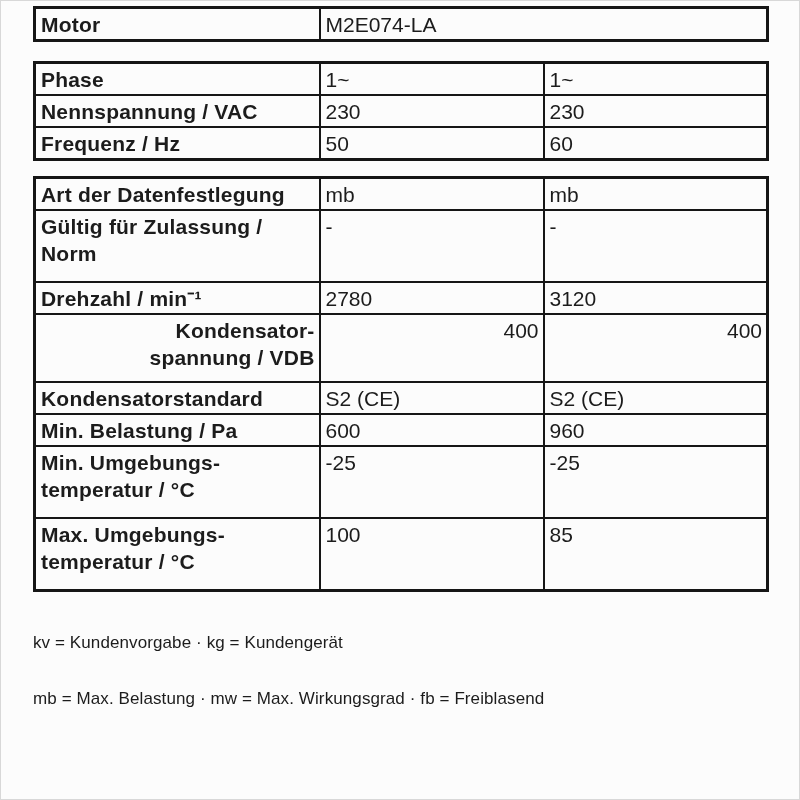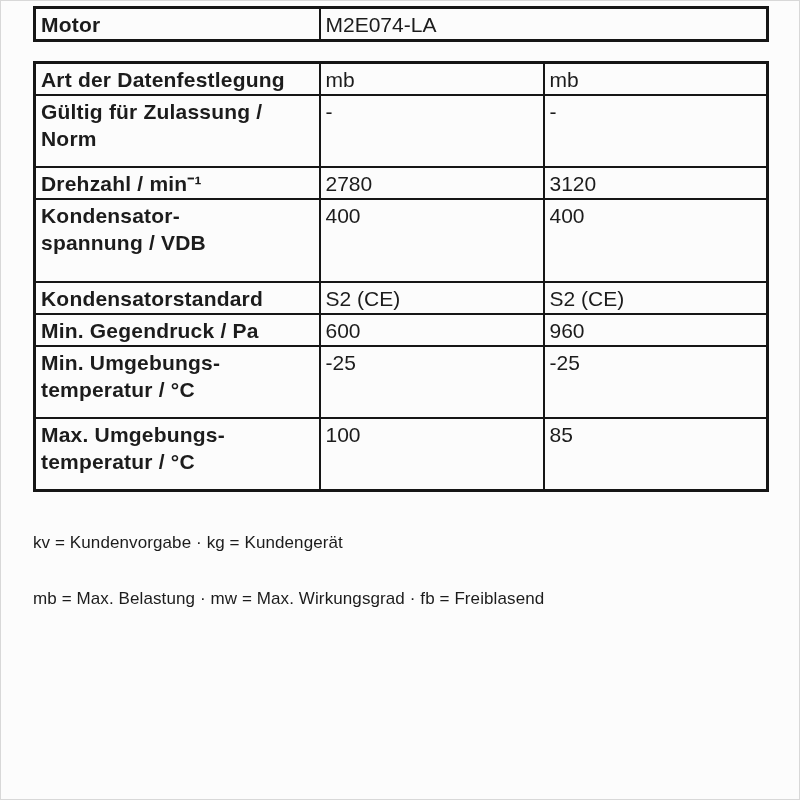--- a/index.html
+++ b/index.html
@@ -34,21 +34,21 @@
   }
   td.lbl {
     font-weight: bold;
     white-space: pre-line;
     letter-spacing: 0.2px;
     margin-left: 13px;
   }
   td.val { font-weight: normal; margin-top: 7px; }
   tr.r1 td { height: 31px; }  
   tr.r2 td { height: 72px; }  
-  tr.r3 td { height: 83px; }  
+  tr.r3 td { height: 68px; text-align: right; }  
   .tbl-motor { margin-bottom: 19px; }
   .tbl-top   { margin-bottom: 15px; }
   .footnotes {
     margin-top: 9px;
     font-size: 17px;
     line-height: 28px;
     letter-spacing: 0.1px;
     white-space: pre-line;
   }
 </style>
@@ -63,20 +63,44 @@
         <col>
       </colgroup>
     <tbody>
         <tr class="r1">
       <td class="lbl">Motor</td>
       <td class="val">M2E074-LA</td>
     </tr>
   </tbody>
     </table>
 
+  <table class="tbl tbl-top">
+    <colgroup>
+        <col style="width:285px">
+        <col style="width:224px">
+        <col>
+      </colgroup>
+    <tbody>
+        <tr class="r1">
+      <td class="lbl">Phase</td>
+      <td class="val">1~</td>
+      <td class="val">1~</td>
+    </tr>
+    <tr class="r1">
+      <td class="lbl">Nennspannung / VAC</td>
+      <td class="val">230</td>
+      <td class="val">230</td>
+    </tr>
+    <tr class="r1">
+      <td class="lbl">Frequenz / Hz</td>
+      <td class="val">50</td>
+      <td class="val">60</td>
+    </tr>
+  </tbody>
+    </table>
 
   <table class="tbl tbl-main">
     <colgroup>
         <col style="width:285px">
         <col style="width:224px">
         <col>
       </colgroup>
     <tbody>
         <tr class="r1">
       <td class="lbl">Art der Datenfestlegung</td>
@@ -99,21 +123,21 @@
 spannung / VDB</td>
       <td class="val">400</td>
       <td class="val">400</td>
     </tr>
     <tr class="r1">
       <td class="lbl">Kondensatorstandard</td>
       <td class="val">S2 (CE)</td>
       <td class="val">S2 (CE)</td>
     </tr>
     <tr class="r1">
-      <td class="lbl">Min. Gegendruck / Pa</td>
+      <td class="lbl">Min. Belastung / Pa</td>
       <td class="val">600</td>
       <td class="val">960</td>
     </tr>
     <tr class="r2">
       <td class="lbl">Min. Umgebungs-
 temperatur / °C</td>
       <td class="val">-25</td>
       <td class="val">-25</td>
     </tr>
     <tr class="r2">

